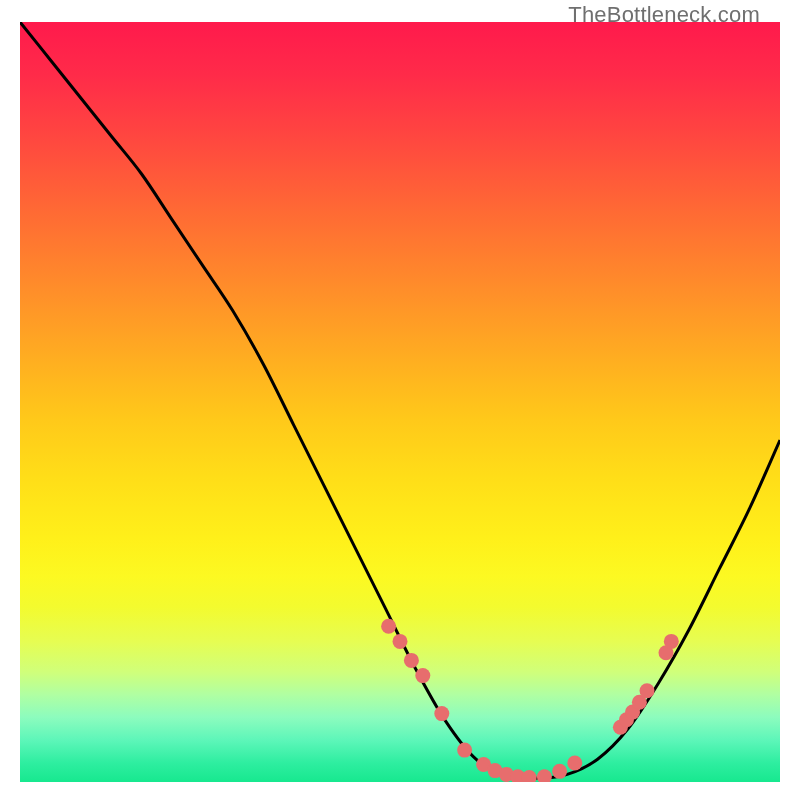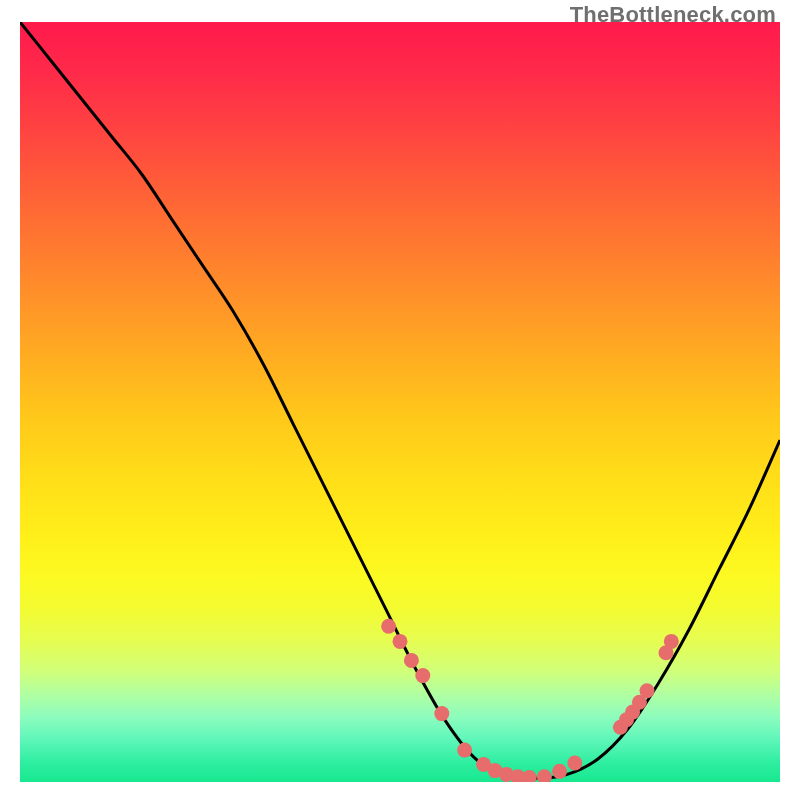--- a/index.html
+++ b/index.html
@@ -20,24 +20,24 @@
     position: absolute;
     left: 20px;
     top: 22px;
     width: 760px;
     height: 760px;
     overflow: hidden;
   }
   .watermark {
     position: absolute;
     top: 2px;
-    right: 24px;
+    right: 40px;
     color: #6f6f6f;
     font-size: 22px;
-    font-weight: 700;
+    font-weight: 400;
     letter-spacing: 0.2px;
   }
   svg { display: block; }
 </style>
 </head>
 <body>
 
 <div class="chart-wrap">
   <div class="watermark">TheBottleneck.com</div>
 

